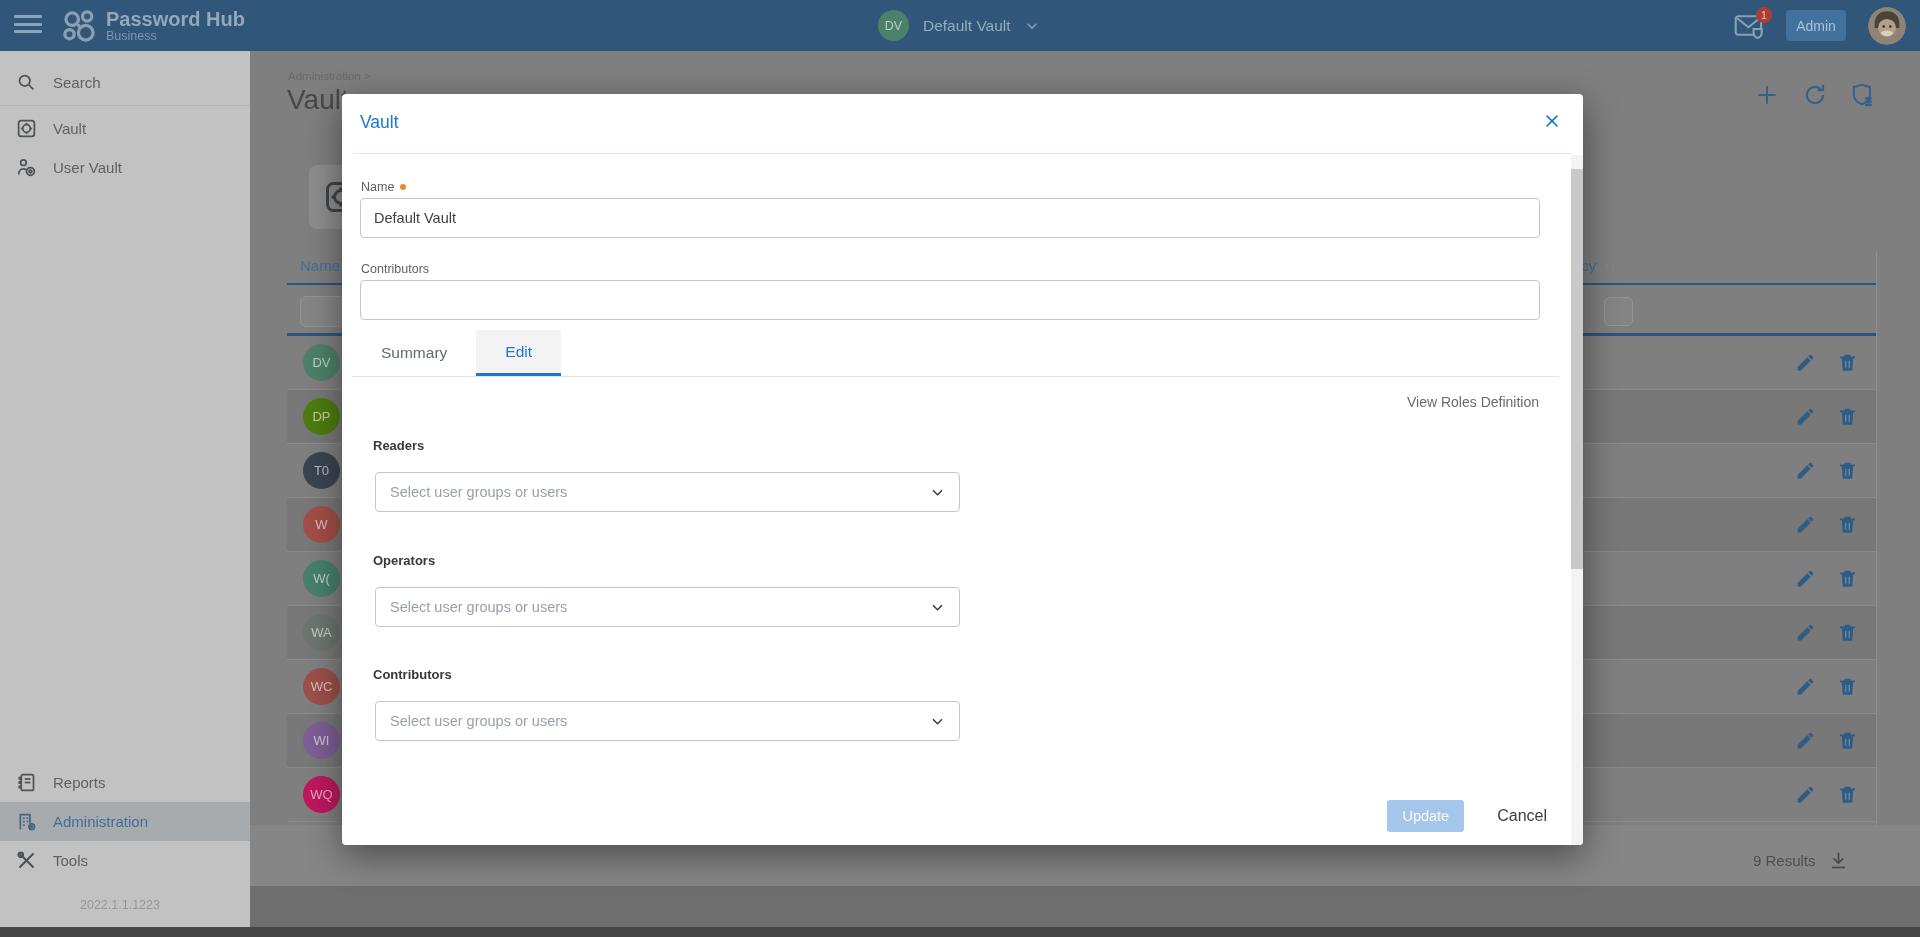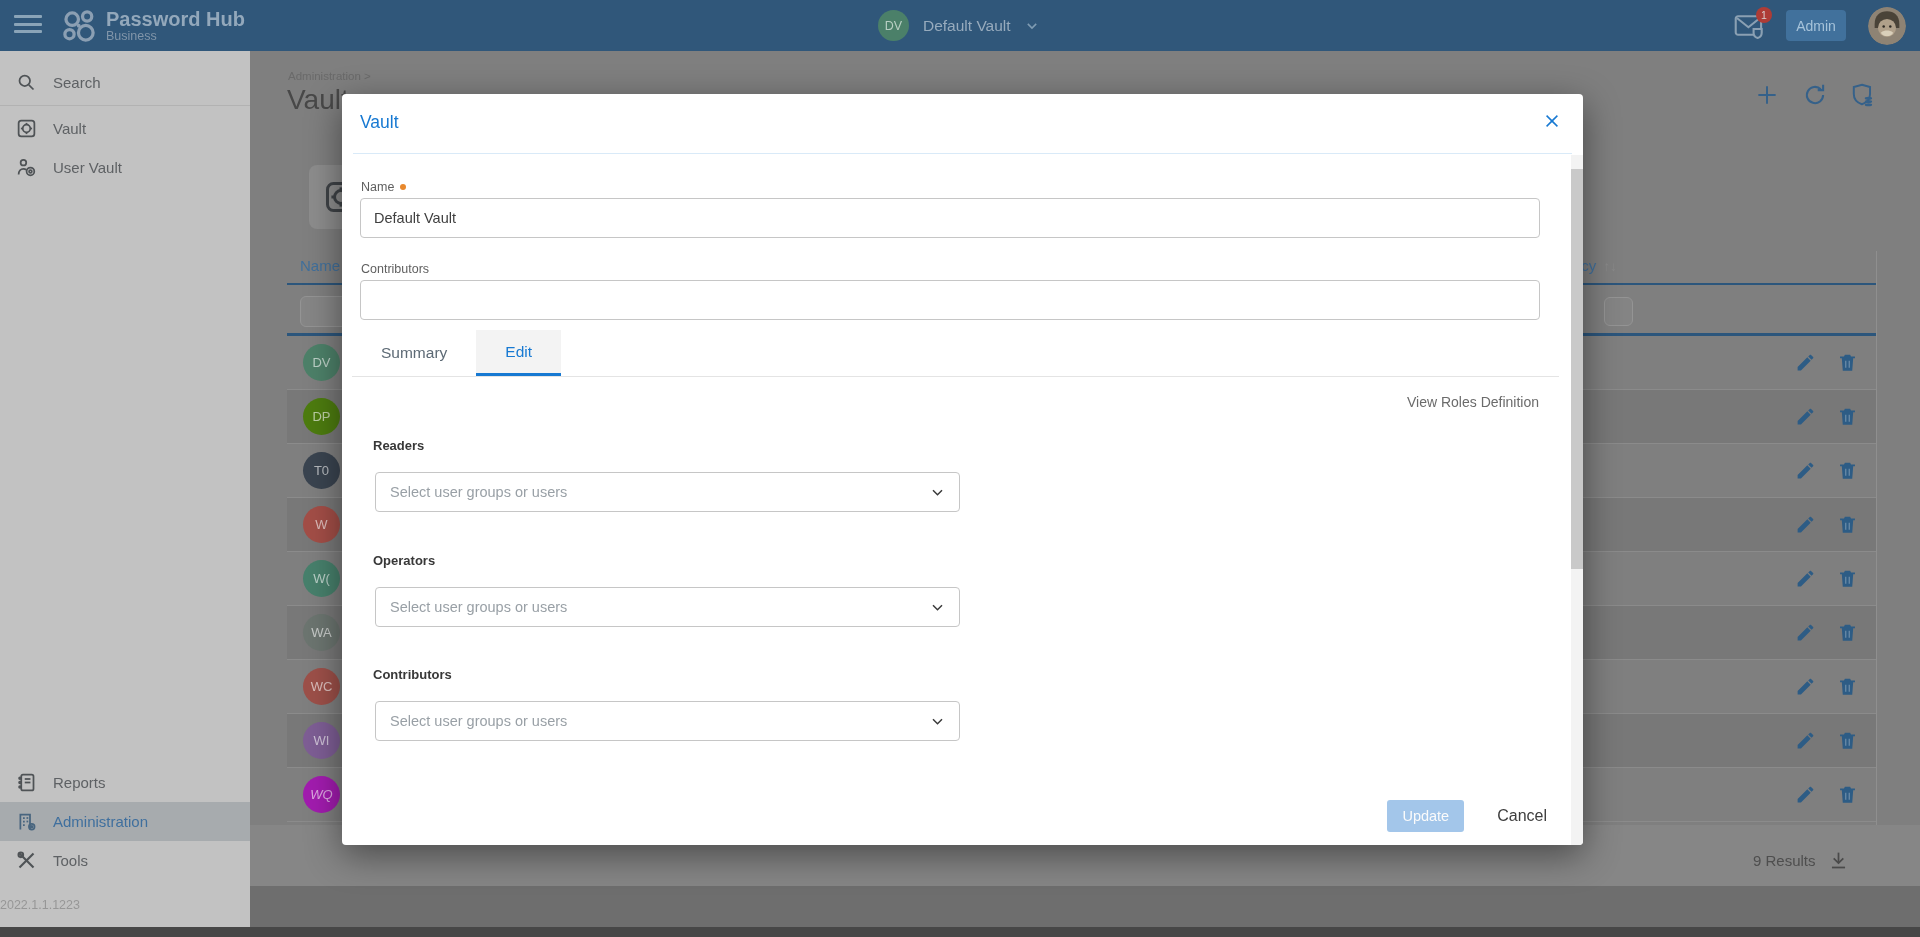--- a/index.html
+++ b/index.html
@@ -28,21 +28,21 @@
   
   .sidebar{position:absolute;top:51px;left:0;width:250px;height:886px;background:#c2c2c2;z-index:2;}
   .side-item{display:flex;align-items:center;height:39px;padding-left:16px;color:#5e6164;font-size:15px;cursor:pointer;}
   .side-item svg{width:21px;height:21px;color:#4f5356;flex:0 0 auto;}
   .side-item .lbl{margin-left:16px;}
   .side-sep{height:1px;background:#b2b2b2;margin:3px 0;}
   .side-top{position:absolute;top:12px;left:0;right:0;}
   .side-bottom{position:absolute;top:712px;left:0;right:0;}
   .side-item.active{background:#a7abae;color:#3f6f9e;}
   .side-item.active svg{color:#48657f;}
-  .version{position:absolute;top:847px;left:0;width:240px;text-align:left;font-size:12.5px;color:#979797;}
+  .version{position:absolute;top:847px;left:0;width:240px;text-align:center;font-size:12.5px;color:#979797;}
 
   
   .breadcrumb{position:absolute;left:288px;top:70px;font-size:11.5px;color:#6a6a6a;cursor:pointer;}
   .page-title{position:absolute;left:287px;top:84px;font-size:28px;color:#484848;font-weight:500;}
   .toolbar{position:absolute;top:82px;right:44px;display:flex;gap:22px;color:#35618a;}
   .toolbar .tbtn{width:26px;height:26px;cursor:pointer;}
   .vault-tile{position:absolute;left:309px;top:165px;width:64px;height:64px;background:#8d8d8d;border-radius:8px;display:flex;align-items:center;justify-content:center;color:#3f4347;}
   .vault-tile svg{width:36px;height:36px;}
   .th-name{position:absolute;left:300px;top:257px;font-size:15px;color:#41709c;cursor:pointer;}
   .th-privacy{position:absolute;left:1547px;top:257px;font-size:15px;color:#41709c;cursor:pointer;white-space:nowrap;}
@@ -352,21 +352,21 @@
               <path d="M3 17.2V21h3.8L17.9 9.9l-3.8-3.8L3 17.2zM20.7 7.1c.4-.4.4-1 0-1.4l-2.4-2.4c-.4-.4-1-.4-1.4 0l-1.8 1.8 3.8 3.8 1.8-1.8z"></path>
             </svg></span>
           <span class="act"><svg viewBox="0 0 24 24" fill="currentColor">
               <path d="M5.5 7h13l-1.1 14.5H6.6L5.5 7zm3.5-4h6l1 2h4.5v2H3.5V5H8l1-2z"></path>
               <line x1="10" y1="10" x2="10" y2="18" stroke="rgba(255,255,255,.3)" stroke-width="1.4"></line>
               <line x1="14" y1="10" x2="14" y2="18" stroke="rgba(255,255,255,.3)" stroke-width="1.4"></line>
             </svg></span>
         </span>
     </div>
     <div class="trow">
-      <span class="avatar" style="background-color: #a21caf; font-style: italic;">WQ</span>
+      <span class="avatar" style="background-color: #be185d;">WQ</span>
       <span class="row-actions">
           <span class="act"><svg viewBox="0 0 24 24" fill="currentColor">
               <path d="M3 17.2V21h3.8L17.9 9.9l-3.8-3.8L3 17.2zM20.7 7.1c.4-.4.4-1 0-1.4l-2.4-2.4c-.4-.4-1-.4-1.4 0l-1.8 1.8 3.8 3.8 1.8-1.8z"></path>
             </svg></span>
           <span class="act"><svg viewBox="0 0 24 24" fill="currentColor">
               <path d="M5.5 7h13l-1.1 14.5H6.6L5.5 7zm3.5-4h6l1 2h4.5v2H3.5V5H8l1-2z"></path>
               <line x1="10" y1="10" x2="10" y2="18" stroke="rgba(255,255,255,.3)" stroke-width="1.4"></line>
               <line x1="14" y1="10" x2="14" y2="18" stroke="rgba(255,255,255,.3)" stroke-width="1.4"></line>
             </svg></span>
         </span>

